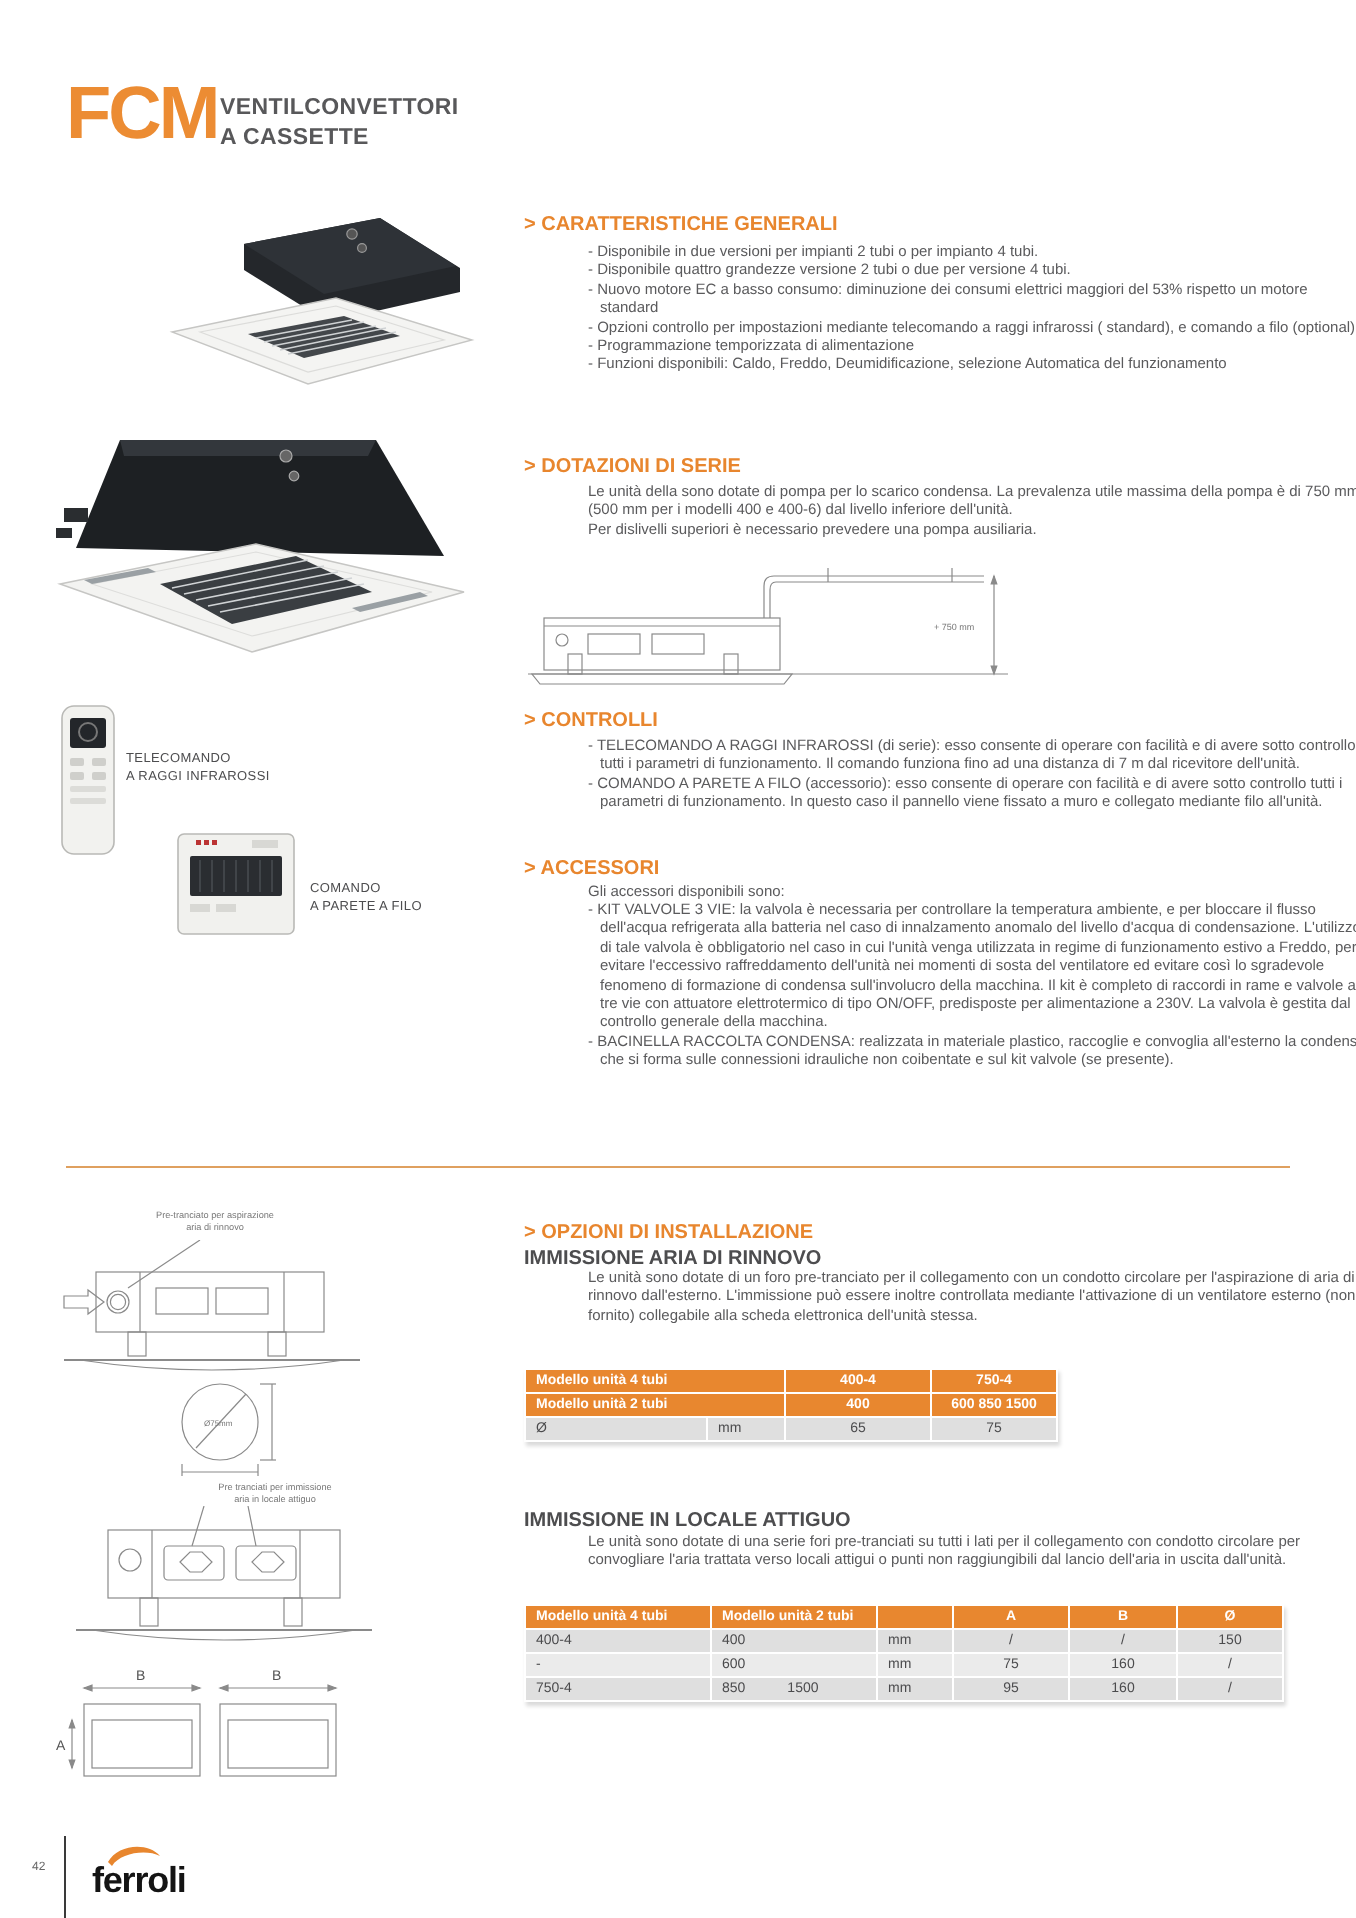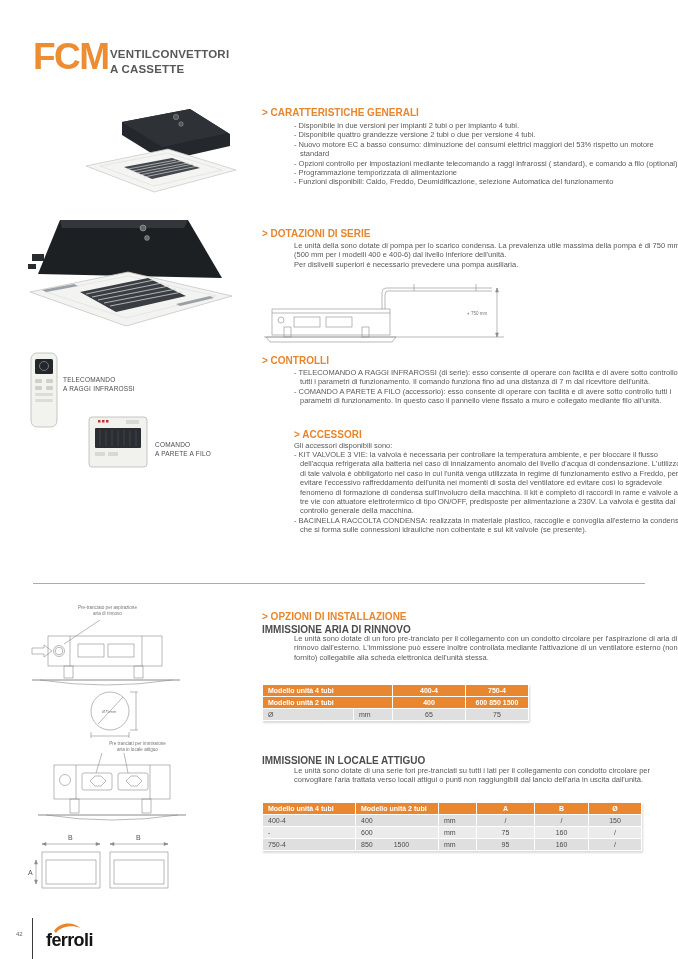--- a/index.html
+++ b/index.html
@@ -15,21 +15,21 @@
   .sec-title { font-size:10px; font-weight:bold; color:#E8862E; }
   .subhead   { font-size:10px; font-weight:bold; color:#4d4d4f; }
   .body-text { font-size:7.5px; line-height:9.4px; color:#5a5a5c; }
   .rcol { width:390px;margin-left:32px; }
   .li { padding-left:6px; text-indent:-6px; }
 
   .t-car { left:262px; top:107px; }   .l-car { left:262px; top:121px; }
   .t-dot { left:262px; top:228px; }   .p-dot { left:262px; top:241px; }
   .d-cond { left:264px; top:279px; width:255px; height:72px; }
   .t-ctl { left:262px; top:355px; }   .l-ctl { left:262px; top:368px; }
-  .t-acc { left:262px; top:429px;margin-left:32px; }   .p-acc { left:262px; top:441px; }
+  .t-acc { left:262px; top:429px; }   .p-acc { left:262px; top:441px; }
   .l-acc { left:262px; top:450px; }
 
   .divider { left:33px; top:583px; width:612px; height:1px; background:#DFA05F; }
 
   .photo1 { left:72px;  top:104px; width:172px; height:114px; }
   .photo2 { left:26px;  top:216px; width:212px; height:136px; }
   .remote { left:30px;  top:352px; width:28px;  height:76px; }
   .remote-label { left:63px; top:376px; font-size:6.5px; line-height:8.8px; color:#4d4d4f; letter-spacing:0.2px; }
   .wallctl { left:88px; top:416px; width:60px; height:52px; }
   .wall-label { left:155px; top:441px; font-size:6.5px; line-height:8.8px; color:#4d4d4f; letter-spacing:0.2px; }

